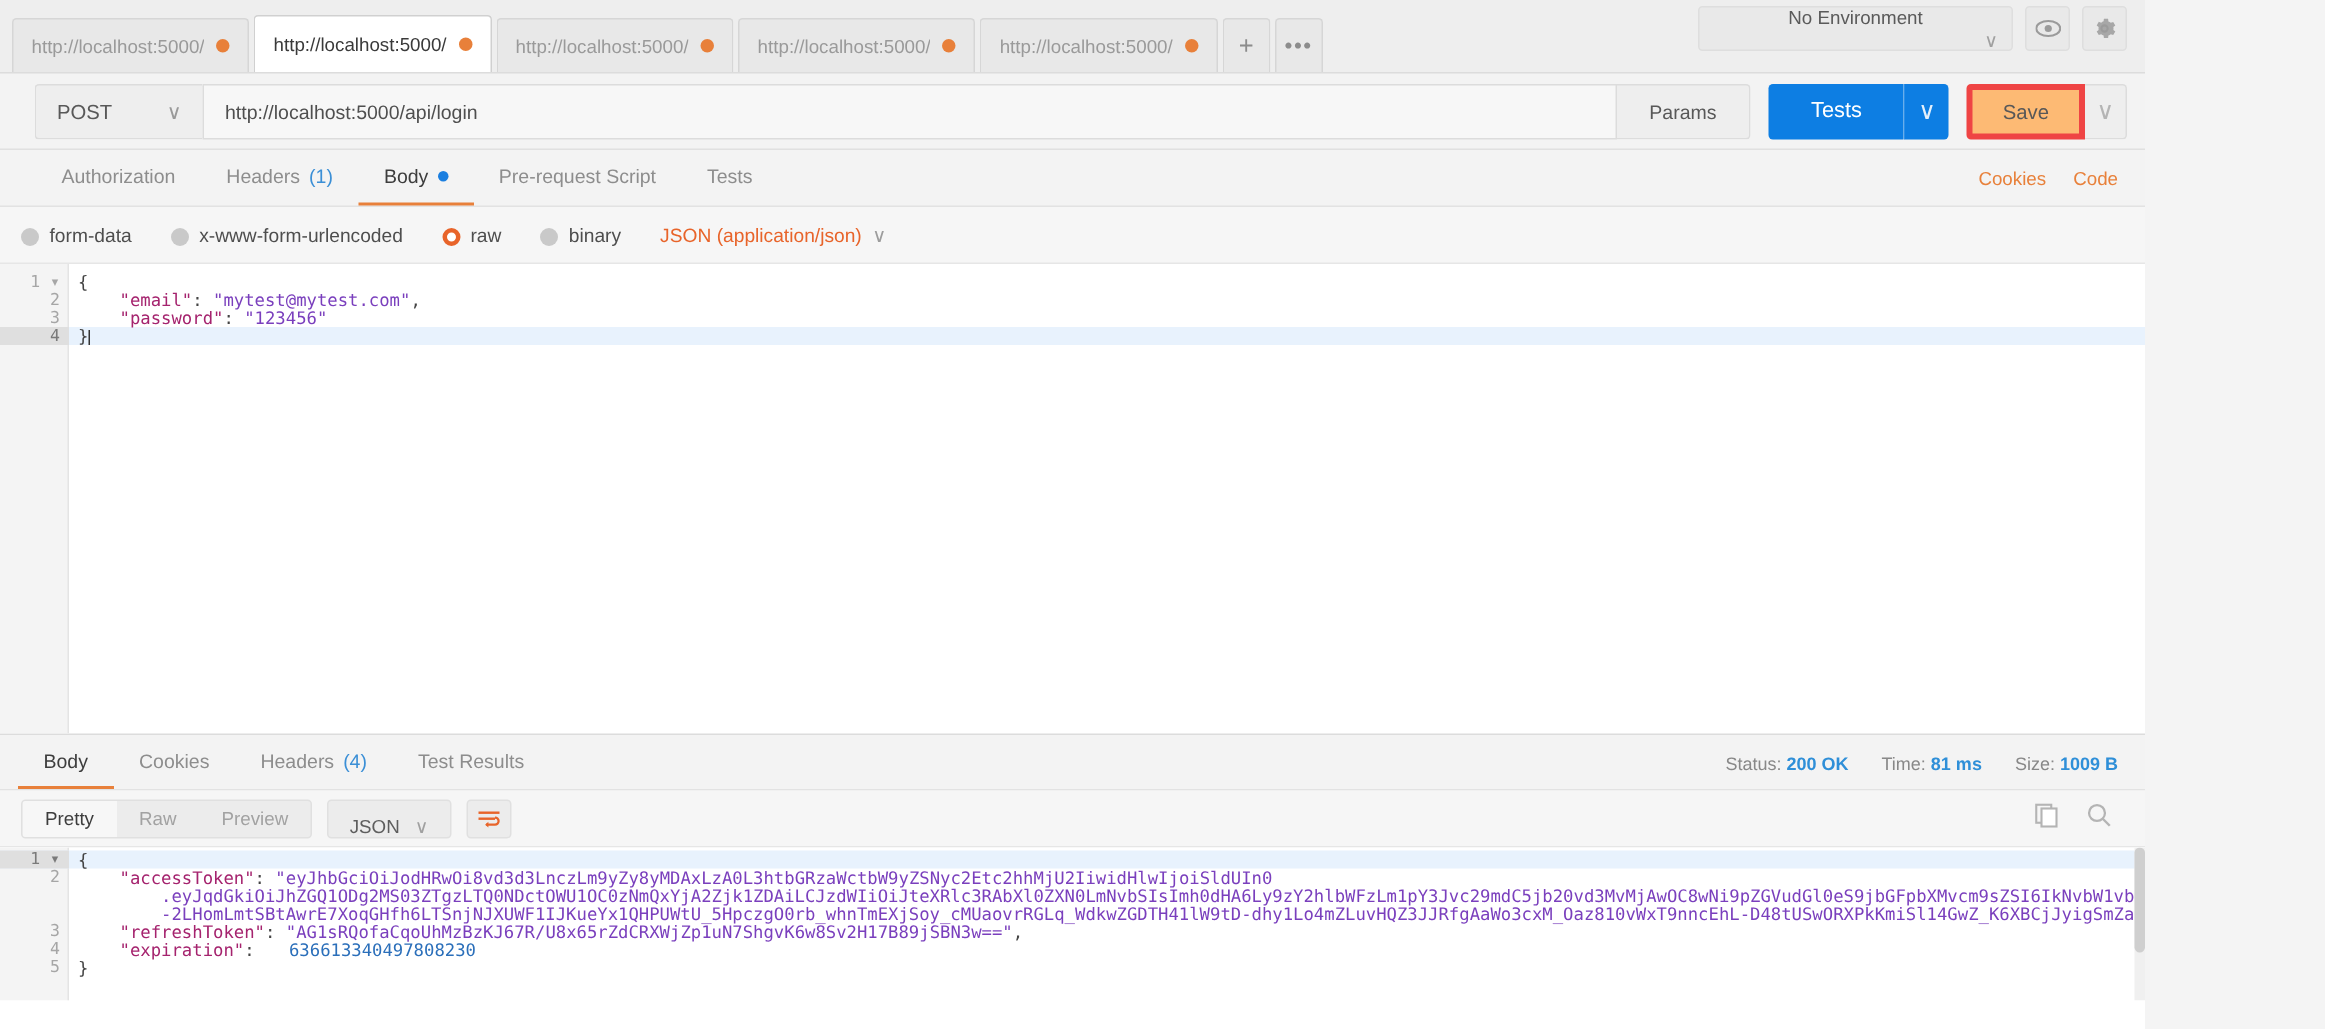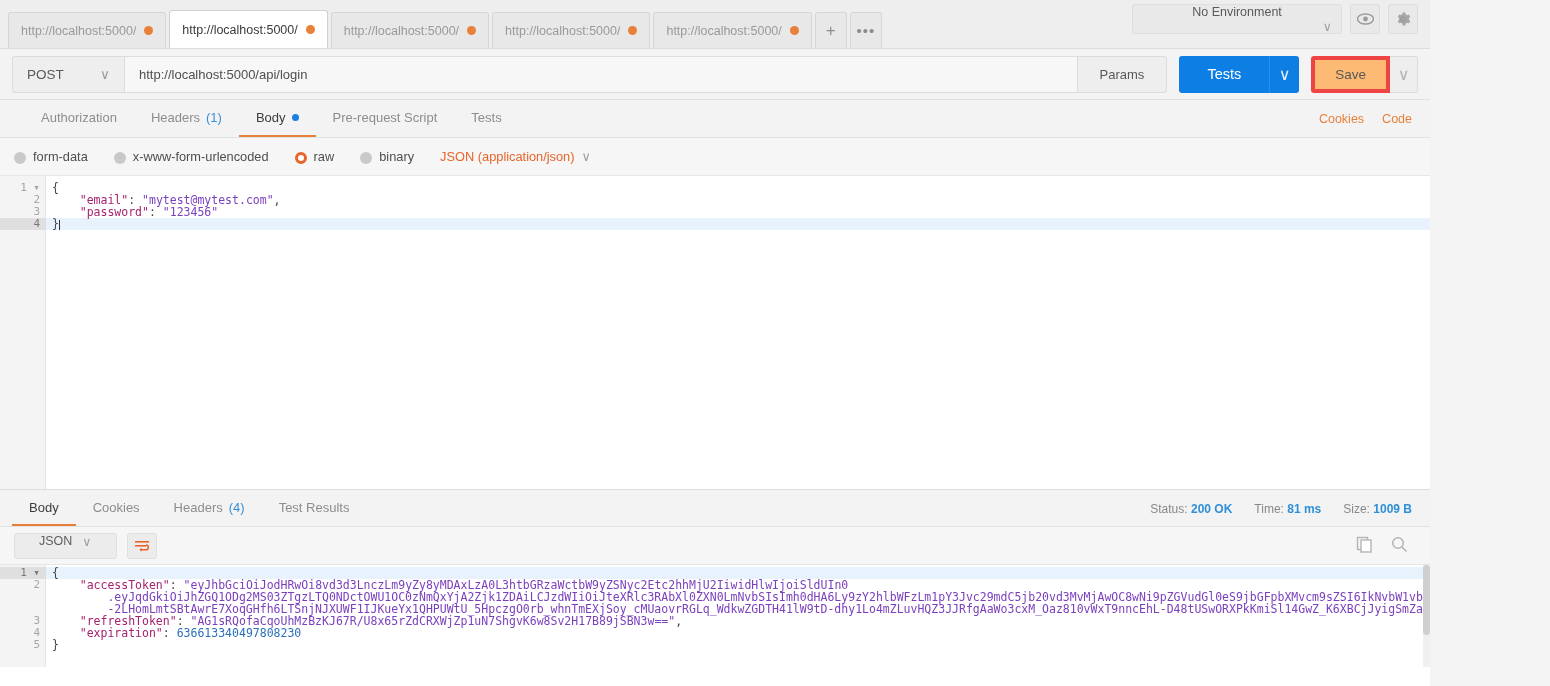--- a/index.html
+++ b/index.html
@@ -69,21 +69,21 @@
     height: 51px; background: #f3f3f3;
     border-bottom: 1px solid #e0e0e0;
     display: flex; align-items: center;
     padding: 0 12px; gap: 0;
   }
   .method-box {
     width: 112px; height: 37px;
     background: #eeeeee; border: 1px solid #dcdcdc;
     border-right: none; border-radius: 3px 0 0 3px;
     display: flex; align-items: center; padding: 0 14px;
-    font-size: 13.5px; color: #585858;
+    font-size: 13.5px; color: #585858; margin-left: 11px;
   }
   .method-box .caret { margin-left: auto; color: #999; }
   .url-input {
     flex: 1; height: 37px;
     background: #f7f7f7; border: 1px solid #dcdcdc;
     display: flex; align-items: center; padding: 0 14px;
     font-size: 13px; color: #4f4f4f;
   }
   .params-btn {
     height: 37px; padding: 0 22px;
@@ -182,21 +182,21 @@
   .lno {
     width: 46px; text-align: right; padding-right: 6px;
     color: #a6a6a6; font-size: 11px; flex-shrink: 0;
     font-family: "DejaVu Sans Mono", monospace;
   }
   .lno.hl { background: #dfdfdf; color: #7a7a7a; }
   .ctext { padding-left: 6px; white-space: pre; color: #333; }
   .k { color: #a5236e; }
   .s { color: #7a3fbd; }
   .p { color: #444; }
-  .n { color: #2b6fba; }
+  .n { color: #2b6fba; margin-left: 16px; }
   .caret-bar { display: inline-block; width: 1px; height: 10px; background: #333; vertical-align: middle; }
 
   
   .resp-tabs {
     height: 37px; background: #f3f3f3;
     border-bottom: 1px solid #e2e2e2;
     display: flex; align-items: stretch; padding-left: 12px;
     position: relative;
   }
   .resp-meta {
@@ -217,21 +217,21 @@
     background: #ececec; border: 1px solid #e0e0e0; border-radius: 3px;
     overflow: hidden;
   }
   .seg-item {
     padding: 0 15px; display: flex; align-items: center;
     font-size: 12.5px; color: #a2a2a2;
   }
   .seg-item.active { background: #f7f7f7; color: #3d3d3d; }
   .fmt-sel {
     height: 26px; background: #ececec; border: 1px solid #e0e0e0; border-radius: 3px;
-    display: flex; align-items: flex-start; gap: 10px; padding: 0 24px;
+    display: flex; align-items: flex-end; gap: 10px; padding: 0 14px;
     font-size: 12.5px; color: #5e5e5e;
   }
   .fmt-sel .caret { color: #a0a0a0; }
   .wrap-btn {
     height: 26px; width: 30px; background: #ececec;
     border: 1px solid #e0e0e0; border-radius: 3px;
     display: flex; align-items: center; justify-content: center;
   }
   .resp-tools-right {
     position: absolute; right: 22px; top: 0; height: 38px;
@@ -427,20 +427,25 @@
         <span class="meta-val">81 ms</span>
       </span>
       <span>
         <span class="meta-lbl">Size:</span>
         <span class="meta-val">1009 B</span>
       </span>
     </div>
   </div>
 
   <div class="resp-toolbar">
+    <div class="seg">
+      <div class="seg-item active">Pretty</div>
+      <div class="seg-item">Raw</div>
+      <div class="seg-item">Preview</div>
+    </div>
     <div class="fmt-sel">
       <span>JSON</span>
       <span class="caret">∨</span>
     </div>
     <div class="wrap-btn">
       <svg width="16" height="12" viewBox="0 0 16 12">
         <rect x="1" y="1" width="14" height="1.6" fill="#e8642a"></rect>
         <rect x="1" y="5" width="11" height="1.6" fill="#e8642a"></rect>
         <path d="M12 5 a2.4 2.4 0 0 1 0 4.8 H6" fill="none" stroke="#e8642a" stroke-width="1.5"></path>
         <path d="M7.6 7.8 L5.4 9.8 L7.6 11.6 Z" fill="#e8642a"></path>

